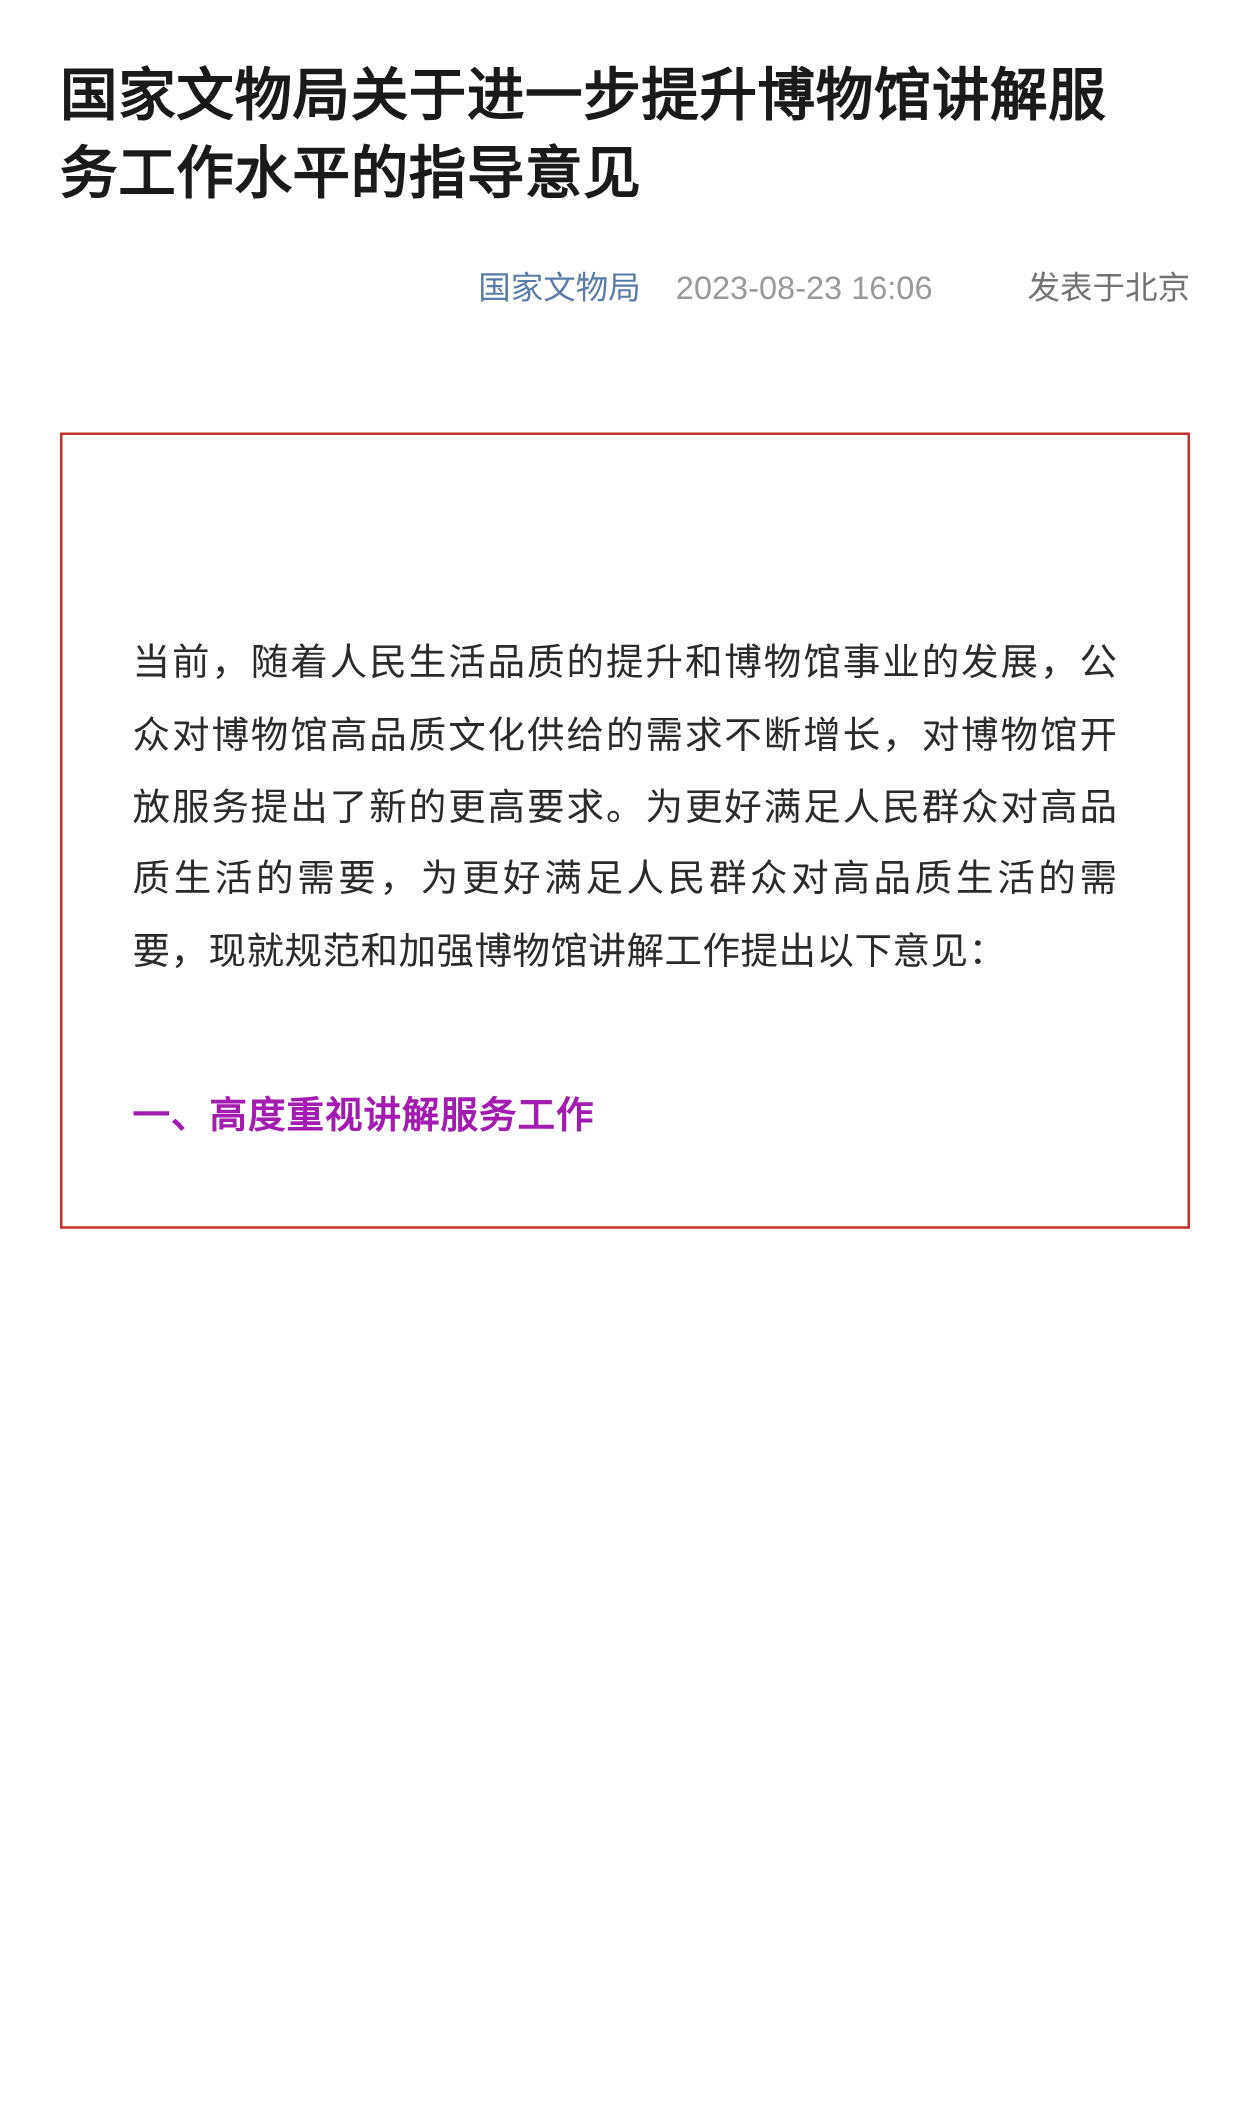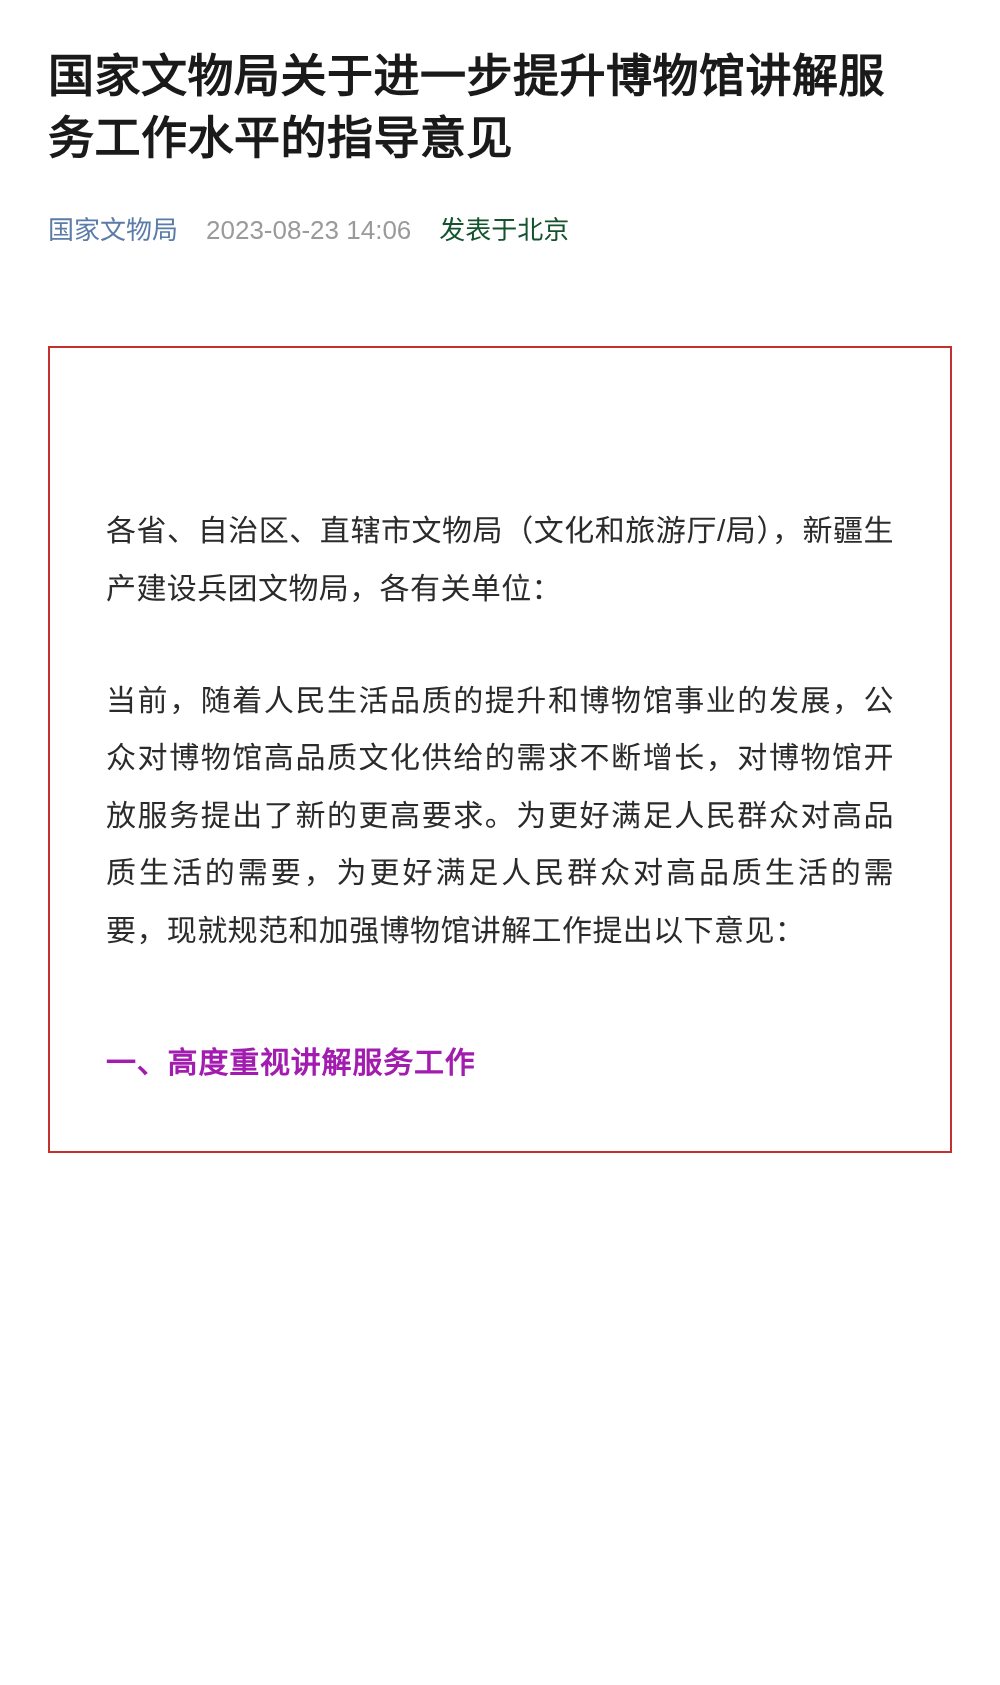--- a/index.html
+++ b/index.html
@@ -34,29 +34,31 @@
     max-width: 840px;
   }
   .meta-row {
     margin-top: 46px;
     display: flex;
     align-items: baseline;
     gap: 28px;
     font-size: 26px;
     line-height: 1.2;
     white-space: nowrap;
+    justify-content: flex-end;
   }
   .meta-account {
     color: #5b7ca8;
   }
   .meta-date {
     color: #9a9a9a;
   }
   .meta-location {
-    color: #14532d;
+    color: #737373;
+    margin-left: 48px;
   }
 
   
   .doc-box {
     margin-top: 100px;
     border: 2px solid #c4302b;
     box-sizing: border-box;
     padding: 58px 56px 60px 56px;
     background: #ffffff;
   }
@@ -95,30 +97,29 @@
 </style>
 </head>
 <body>
 
 <div class="page">
 
   <h1 class="article-title">国家文物局关于进一步提升博物馆讲解服务工作水平的指导意见</h1>
 
   <div class="meta-row">
     <span class="meta-account">国家文物局</span>
-    <span class="meta-date">2023-08-23 14:06</span>
+    <span class="meta-date">2023-08-23 16:06</span>
     <span class="meta-location">发表于北京</span>
   </div>
 
   <div class="doc-box">
 
     <div class="doc-title">
     </div>
 
     <div class="doc-body">
-      <p class="doc-p">各省、自治区、直辖市文物局（文化和旅游厅/局），新疆生产建设兵团文物局，各有关单位：</p>
       <p class="doc-p">当前，随着人民生活品质的提升和博物馆事业的发展，公众对博物馆高品质文化供给的需求不断增长，对博物馆开放服务提出了新的更高要求。为更好满足人民群众对高品质生活的需要，为更好满足人民群众对高品质生活的需要，现就规范和加强博物馆讲解工作提出以下意见：</p>
       <h2 class="doc-h">一、高度重视讲解服务工作</h2>
     </div>
 
   </div>
 
 </div>
 
 </body></html>

